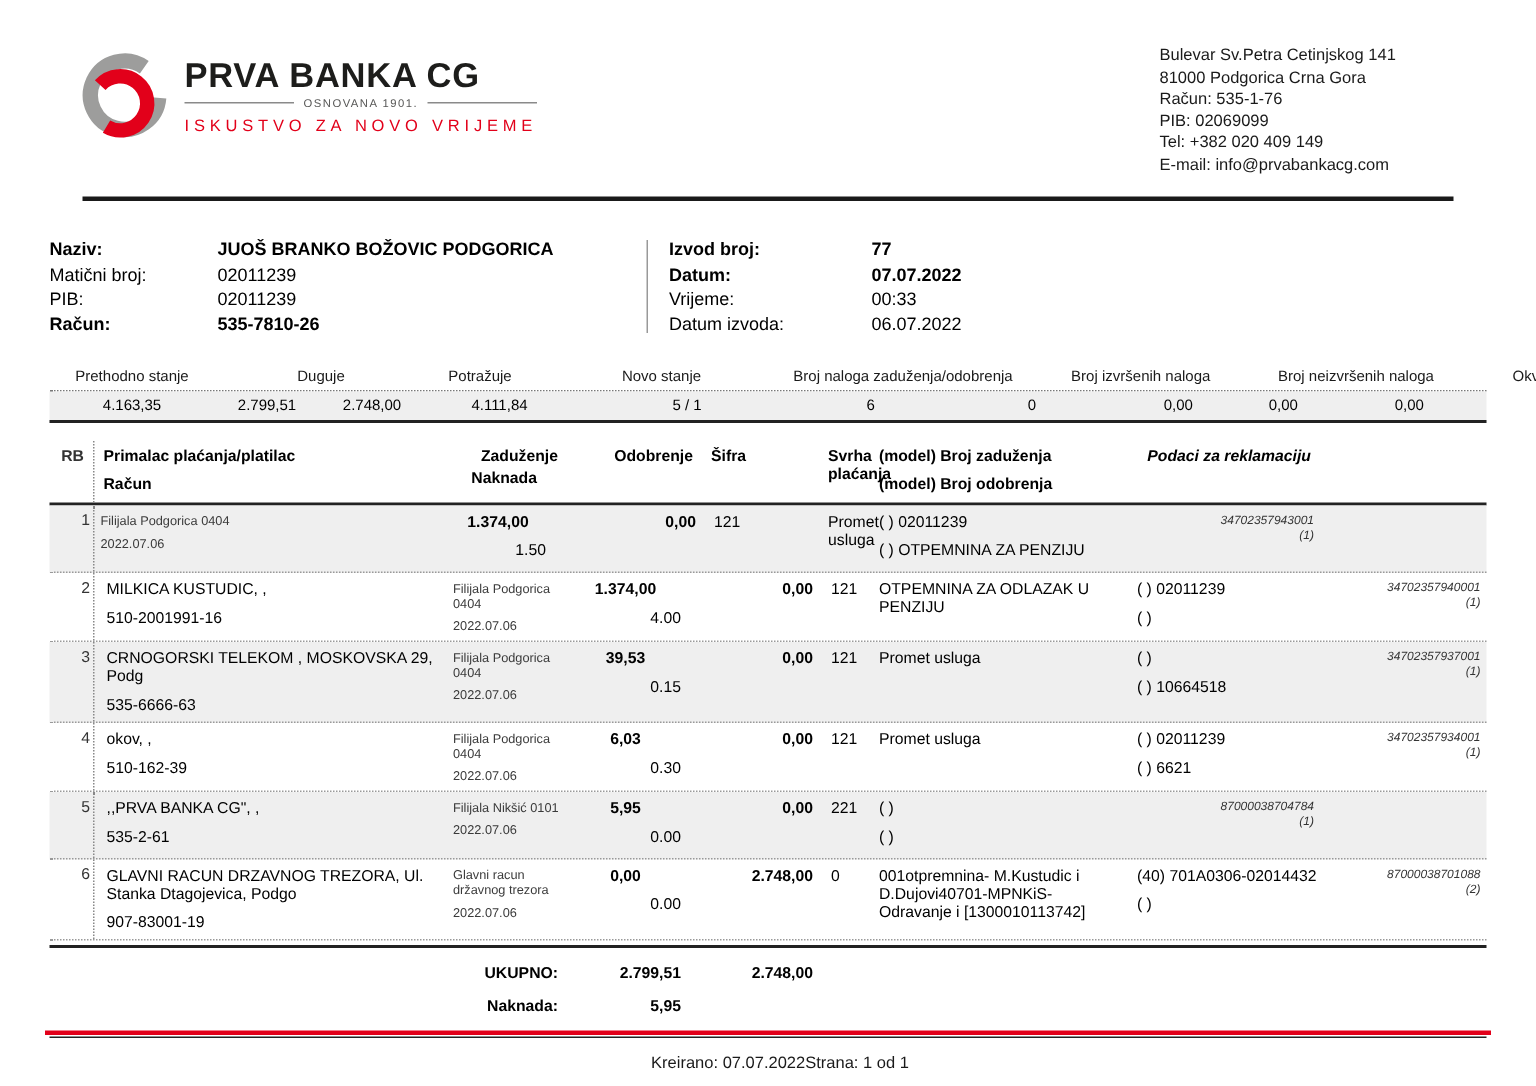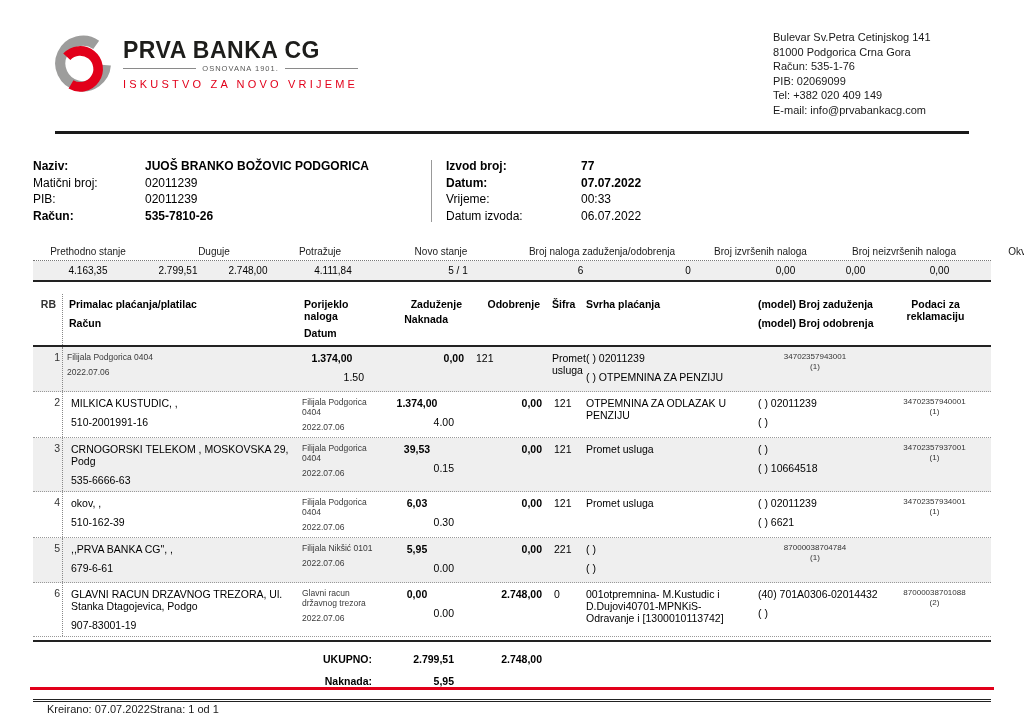--- a/index.html
+++ b/index.html
@@ -46,21 +46,21 @@
   .thead{border-bottom:2px solid #222;font-weight:bold;}
   .thead>div{padding:4px 6px 6px;}
   .c-rb{border-right:1px dotted #888;text-align:right;color:#333;padding:4px 2px;}
   .c-name{padding:5px 8px;}
   .c-origin{font-size:8.5px;color:#3a3a3a;padding:5px 2px 5px 4px;}
   .c-debit{text-align:right;padding:5px 14px 5px 2px;}
   .c-credit{text-align:right;padding:5px 4px 5px 2px;}
   .c-code{padding:5px 2px 5px 8px;}
   .c-purpose{padding:5px 6px;}
   .c-model{padding:5px 2px 5px 6px;}
-  .c-rek{text-align:center;font-size:8px;color:#333;padding:5px 4px 5px 2px;}
+  .c-rek{text-align:right;font-size:8px;color:#333;padding:5px 4px 5px 2px;font-style:italic;}
   .thead .c-origin{font-size:10.5px;color:#000;}
   .thead .c-debit .l2{margin-top:3px;padding-right:14px;}
   .thead .c-rek{font-size:10.5px;color:#000;}
   .drow{border-bottom:1px dotted #999;min-height:44px;}
   .drow.stripe{background:#efefef;}
   .amt{font-weight:bold;text-align:center;}
   .sub{margin-top:7px;}
   .acct{margin-top:7px;}
   .odate{margin-top:5px;}
   .m2{margin-top:7px;}
@@ -68,21 +68,21 @@
   
   .totals{border-top:2px solid #222;border-bottom:3px double #222;margin-top:3px;padding:9px 0 10px;}
   .trow.tline{min-height:0;font-weight:bold;}
   .tlab{grid-column:2/4;text-align:right;padding:2px 6px;}
   .tval-d{text-align:right;padding:2px 14px 2px 2px;}
   .tval-c{text-align:right;padding:2px 4px 2px 2px;}
   .tline+.tline{margin-top:6px;}
   
   .foot-rule{position:absolute;left:30px;right:30px;bottom:34px;height:3px;background:#e2001a;}
   .footer{position:absolute;left:47px;right:31px;bottom:9px;display:flex;
-          justify-content:flex-start;font-size:11px;color:#1a1a1a;}
+          justify-content:center;font-size:11px;color:#1a1a1a;}
 </style>
 </head>
 <body>
 
 <div class="page">
 
   <div class="hdr">
     <div class="logo">
       <svg viewBox="0 0 100 100">
         <path d="M 72 18 A 38 38 0 1 0 88 52" fill="none" stroke="#9d9d9c" stroke-width="17" stroke-linecap="butt"></path>
@@ -177,24 +177,20 @@
     </div>
   </div>
 
   <div class="ttable">
     <div class="trow thead">
       <div class="c-rb">RB</div>
       <div class="c-name">
         <div>Primalac plaćanja/platilac</div>
         <div class="acct">Račun</div>
       </div>
-      <div class="c-origin">
-        <div>Porijeklo naloga</div>
-        <div class="odate">Datum</div>
-      </div>
       <div class="c-debit">
         <div>Zaduženje</div>
         <div class="l2">Naknada</div>
       </div>
       <div class="c-credit">Odobrenje</div>
       <div class="c-code">Šifra</div>
       <div class="c-purpose">Svrha plaćanja</div>
       <div class="c-model">
         <div>(model) Broj zaduženja</div>
         <div class="m2">(model) Broj odobrenja</div>
@@ -303,21 +299,21 @@
       <div class="c-rek">
         <div>34702357934001</div>
         <div class="reksub">(1)</div>
       </div>
     </div>
 
     <div class="trow drow stripe">
       <div class="c-rb">5</div>
       <div class="c-name">
         <div>,,PRVA BANKA CG", ,</div>
-        <div class="acct">679-6-61</div>
+        <div class="acct">535-2-61</div>
       </div>
       <div class="c-origin">
         <div>Filijala Nikšić  0101</div>
         <div class="odate">2022.07.06</div>
       </div>
       <div class="c-debit">
         <div class="amt">5,95</div>
         <div class="sub">0.00</div>
       </div>
       <div class="c-credit"><span class="amt">0,00</span></div>

